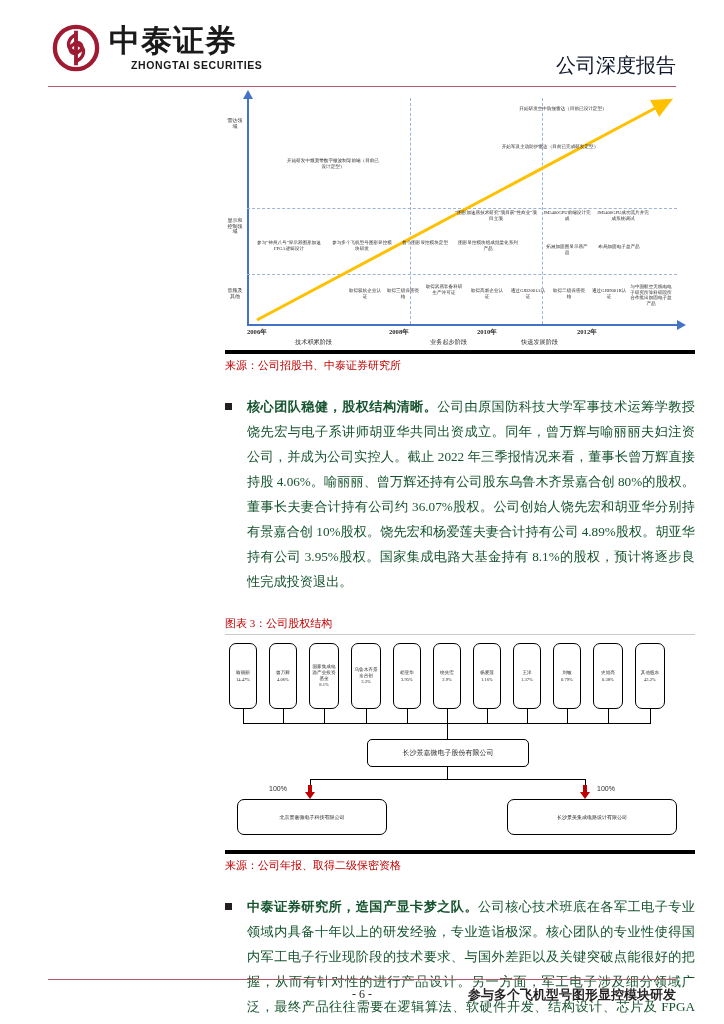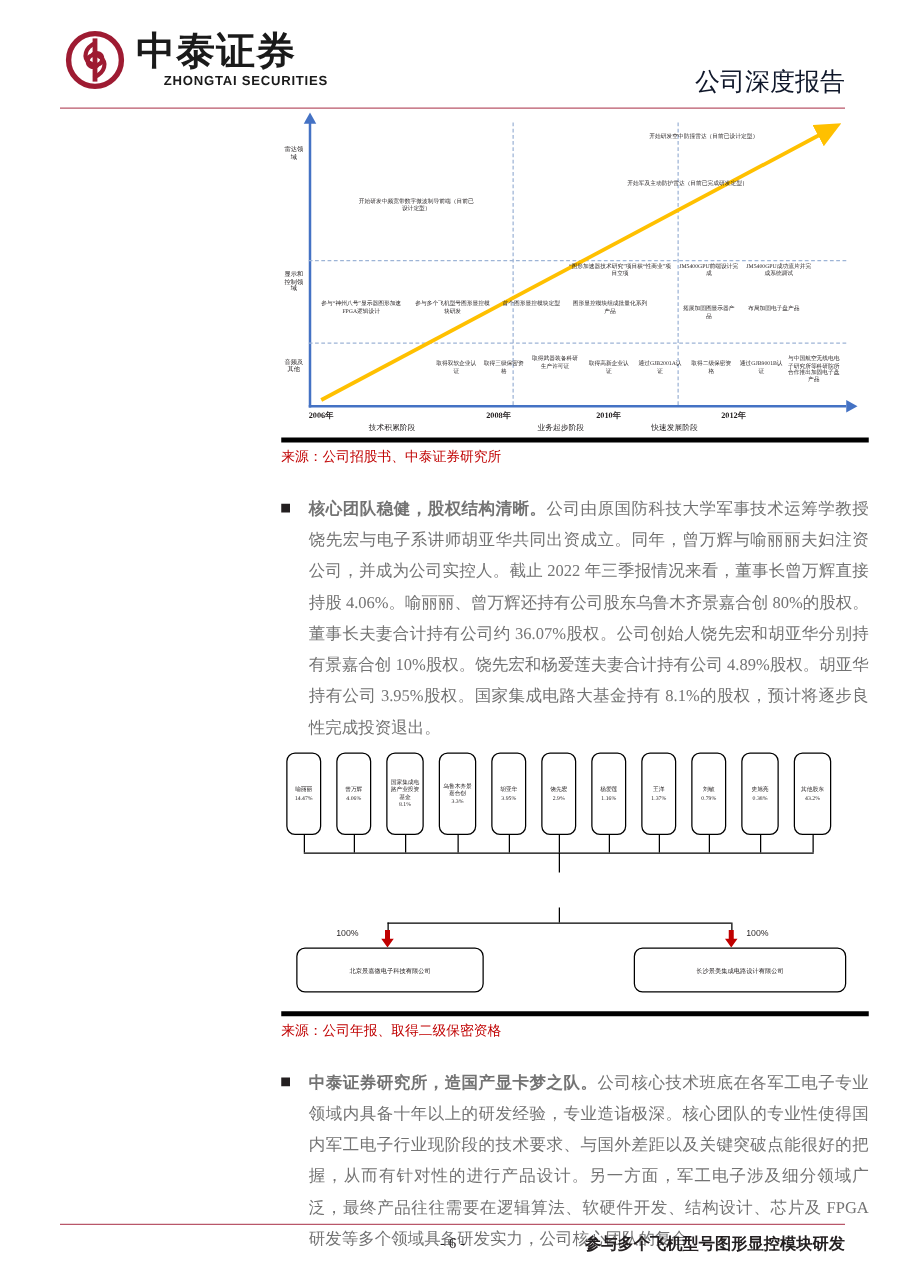--- a/index.html
+++ b/index.html
@@ -35,21 +35,21 @@
   .ylab{position:absolute;left:2px;font-size:5px;line-height:1.12;width:16px;text-align:center;color:#231f20;word-break:break-all;}
   .xtick{position:absolute;top:236px;font-size:6.6px;font-weight:bold;color:#231f20;}
   .phase{position:absolute;top:246px;font-size:6.2px;color:#231f20;}
   .note{position:absolute;font-size:4.6px;line-height:1.25;color:#231f20;text-align:center;}
 
   
   .src{color:#c00000;font-size:11px;padding:4px 0 3px 0;border-top:4px solid #000000;}
   .fig-cap{color:#c00000;font-size:11px;padding:0 0 3px 0;border-bottom:1px solid #c9c9c9;}
 
   
-  .para{position:relative;margin:0;font-size:13.2px;line-height:25px;color:#737373;text-align:justify;}
+  .para{position:relative;margin:0;font-size:13.2px;line-height:25px;color:#14532d;text-align:justify;}
   .bullet-row{display:flex;align-items:flex-start;gap:0;}
   .bullet{flex:0 0 22px;font-size:9px;line-height:25px;color:#231f20;}
   .bullet .sq{display:inline-block;width:7px;height:7px;background:#231f20;vertical-align:middle;}
   .b{font-weight:bold;}
 
   
   .fig2{position:relative;width:470px;height:215px;}
   .sh-box{position:absolute;border:1px solid #000;border-radius:7px;background:#fff;
     font-size:4.6px;line-height:1.3;text-align:center;color:#231f20;
     display:flex;flex-direction:column;align-items:center;justify-content:center;padding:2px 1px;box-sizing:border-box;}
@@ -147,20 +147,23 @@
       <div class="note" style="left:404px;top:192px;width:44px;">与中国航空无线电电子研究所等科研院所合作推出加固电子盘产品</div>
     </div>
 
     <div class="src">来源：公司招股书、中泰证券研究所</div>
 
     <div class="bullet-row" style="margin-top:18px;">
       <div class="bullet"><span class="sq"></span></div>
       <p class="para"><span class="b">核心团队稳健，股权结构清晰。</span><span>公司由原国防科技大学军事技术运筹学教授饶先宏与电子系讲师胡亚华共同出资成立。同年，曾万辉与喻丽丽夫妇注资公司，并成为公司实控人。截止 2022 年三季报情况来看，董事长曾万辉直接持股 4.06%。喻丽丽、曾万辉还持有公司股东乌鲁木齐景嘉合创 80%的股权。董事长夫妻合计持有公司约 36.07%股权。公司创始人饶先宏和胡亚华分别持有景嘉合创 10%股权。饶先宏和杨爱莲夫妻合计持有公司 4.89%股权。胡亚华持有公司 3.95%股权。国家集成电路大基金持有 8.1%的股权，预计将逐步良性完成投资退出。</span></p>
     </div>
 
+    <div style="margin-top:22px;">
+      <div class="fig-cap">图表 3：公司股权结构</div>
+    </div>
 
     <div class="fig2">
 
       <div class="sh-box" style="left:4px;top:8px;width:28px;height:66px;">
         <span class="nm">喻丽丽</span>
         <span class="pc">14.47%</span>
       </div>
       <div class="sh-box" style="left:44px;top:8px;width:28px;height:66px;">
         <span class="nm">曾万辉</span>
         <span class="pc">4.06%</span>
@@ -209,20 +212,21 @@
       <div class="vline" style="left:182px;top:74px;height:14px;"></div>
       <div class="vline" style="left:222px;top:74px;height:14px;"></div>
       <div class="vline" style="left:262px;top:74px;height:14px;"></div>
       <div class="vline" style="left:302px;top:74px;height:14px;"></div>
       <div class="vline" style="left:342px;top:74px;height:14px;"></div>
       <div class="vline" style="left:383px;top:74px;height:14px;"></div>
       <div class="vline" style="left:425px;top:74px;height:14px;"></div>
       <div class="hline" style="left:18px;top:88px;width:408px;"></div>
       <div class="vline" style="left:222px;top:88px;height:16px;"></div>
 
+      <div class="co-box" style="left:142px;top:104px;width:162px;height:28px;">长沙景嘉微电子股份有限公司</div>
 
       <div class="vline" style="left:222px;top:132px;height:12px;"></div>
       <div class="hline" style="left:85px;top:144px;width:275px;"></div>
       <div class="vline" style="left:85px;top:144px;height:8px;"></div>
       <div class="vline" style="left:360px;top:144px;height:8px;"></div>
 
       <svg style="position:absolute;left:79px;top:150px;width:12px;height:14px;" viewBox="0 0 12 14">
         <path d="M4 0 h4 v7 h3 L6 14 L1 7 h3 z" fill="#c00000"></path>
       </svg>
       <svg style="position:absolute;left:354px;top:150px;width:12px;height:14px;" viewBox="0 0 12 14">

